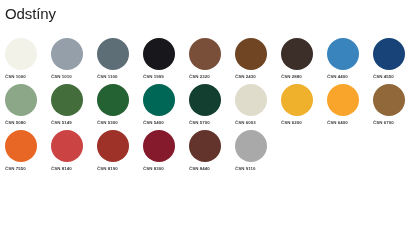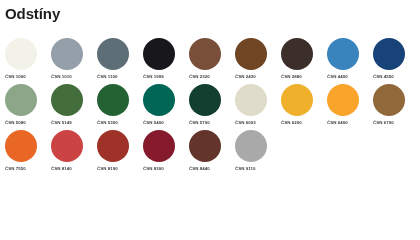--- a/index.html
+++ b/index.html
@@ -15,21 +15,21 @@
   }
   .page {
     position: relative;
     width: 420px;
     height: 172px;
     box-sizing: border-box;
     padding: 0;
   }
   .page-title {
     font-size: 15px;
-    font-weight: bold;
+    font-weight: normal;
     color: #1d1d20;
     letter-spacing: -0.1px;
     margin: 5px 0 16px 5px;
     line-height: 17px;
   }
   .swatch-grid {
     margin-top: 7px;
   }
   .swatch-row {
     display: flex;

